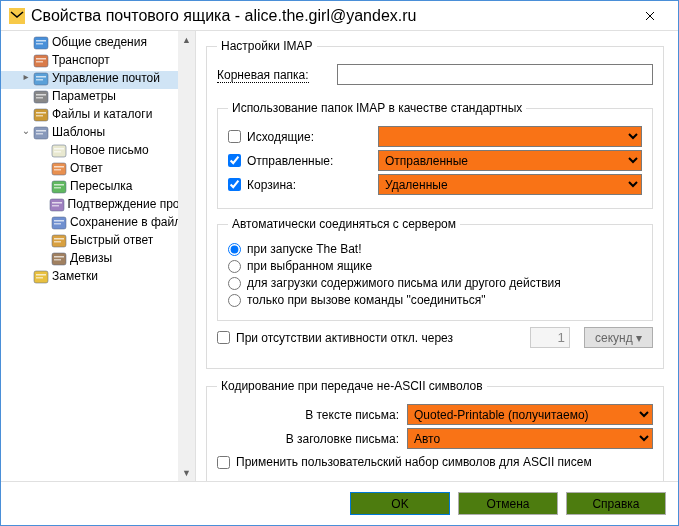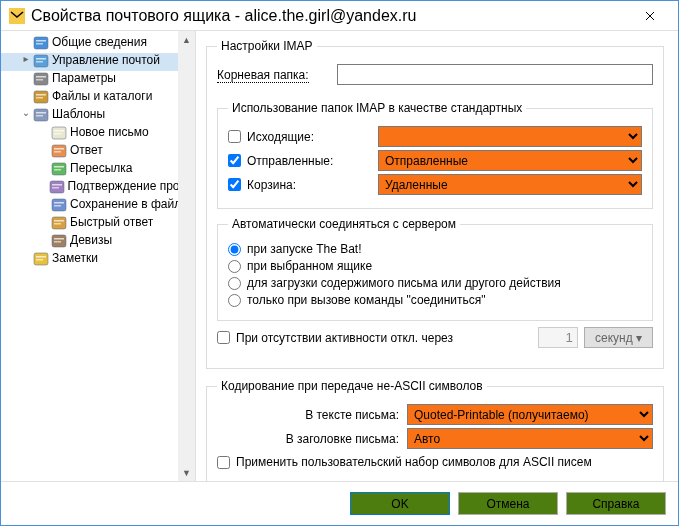--- a/index.html
+++ b/index.html
@@ -24,21 +24,21 @@
 .row label.lbl { width: 150px; text-align: left; padding-right: 8px; }
 .row label.lbl.right { text-align: right; }
 input[type=text] { border: 1px solid #7a7a7a; height: 21px; padding: 0 4px; font-family: inherit; font-size: 12px; }
 input.root { flex: 1; }
 select { border: 1px solid #7a7a7a; height: 21px; flex: 1; font-family: inherit; font-size: 12px; background: #f97316; padding: 0 2px; }
 input[type=checkbox], input[type=radio] { margin-right: 6px; }
 .dotted { border-bottom: 1px dotted #000; margin-top: 8px; }
 .radio-row { display: flex; align-items: center; margin: 3px 0; }
 .idle-row { display: flex; align-items: center; margin: 6px 0 10px; }
 .spinner { width: 40px; height: 21px; border: 1px solid #ccc; text-align: right; padding: 0 4px; background: #f5f5f5; color: #888; }
-.unit-btn { height: 21px; border: 1px solid #adadad; background: #e1e1e1; padding: 0 10px; margin-left: 6px; color: #666; display: flex; align-items: center; }
+.unit-btn { height: 21px; border: 1px solid #adadad; background: #e1e1e1; padding: 0 10px; margin-left: 14px; color: #666; display: flex; align-items: center; }
 .footer { height: 44px; border-top: 1px solid #e0e0e0; display: flex; justify-content: flex-end; align-items: center; padding: 0 12px; gap: 8px; }
 .footer button { width: 100px; height: 23px; border: 1px solid #adadad; background: #4d7c0f; font-family: inherit; font-size: 12px; cursor: default; }
 .footer button:first-child { border-color: #0078d7; }
 .icon svg { width: 16px; height: 16px; display: block; }
 .scrollbar-v { position: absolute; right: 0; top: 0; bottom: 0; width: 17px; background: #f0f0f0; display: flex; flex-direction: column; }
 .scrollbar-v .arrow { height: 17px; display: flex; align-items: center; justify-content: center; color: #606060; font-size: 9px; }
 .scrollbar-v .track { flex: 1; }
 </style>
 </head>
 <body>
@@ -64,20 +64,31 @@
       <div class="tree-item level-1">
           <span class="twisty"></span>
           <span class="icon">
             <svg viewBox="0 0 16 16">
               <rect x="1" y="2" width="14" height="12" rx="2" fill="#4a90d9" stroke="#506080" stroke-width="0.5"></rect>
               <rect x="3" y="5" width="10" height="1.5" fill="#fff" opacity="0.7"></rect>
               <rect x="3" y="8" width="7" height="1.5" fill="#fff" opacity="0.6"></rect>
             </svg>
           </span>
           <span>Общие сведения</span>
+        </div>
+        <div class="tree-item level-1">
+          <span class="twisty"></span>
+          <span class="icon">
+            <svg viewBox="0 0 16 16">
+              <rect x="1" y="2" width="14" height="12" rx="2" fill="#d97b4a" stroke="#506080" stroke-width="0.5"></rect>
+              <rect x="3" y="5" width="10" height="1.5" fill="#fff" opacity="0.7"></rect>
+              <rect x="3" y="8" width="7" height="1.5" fill="#fff" opacity="0.6"></rect>
+            </svg>
+          </span>
+          <span>Транспорт</span>
         </div>
         <div class="tree-item level-1 selected">
           <span class="twisty">▸</span>
           <span class="icon">
             <svg viewBox="0 0 16 16">
               <rect x="1" y="2" width="14" height="12" rx="2" fill="#5aa0d8" stroke="#506080" stroke-width="0.5"></rect>
               <rect x="3" y="5" width="10" height="1.5" fill="#fff" opacity="0.7"></rect>
               <rect x="3" y="8" width="7" height="1.5" fill="#fff" opacity="0.6"></rect>
             </svg>
           </span>

